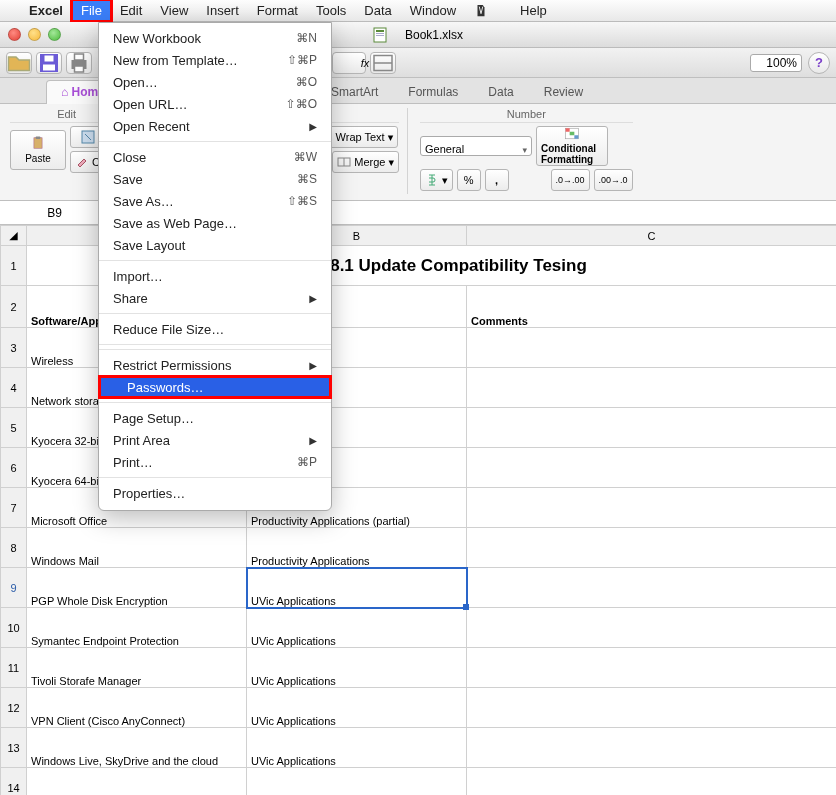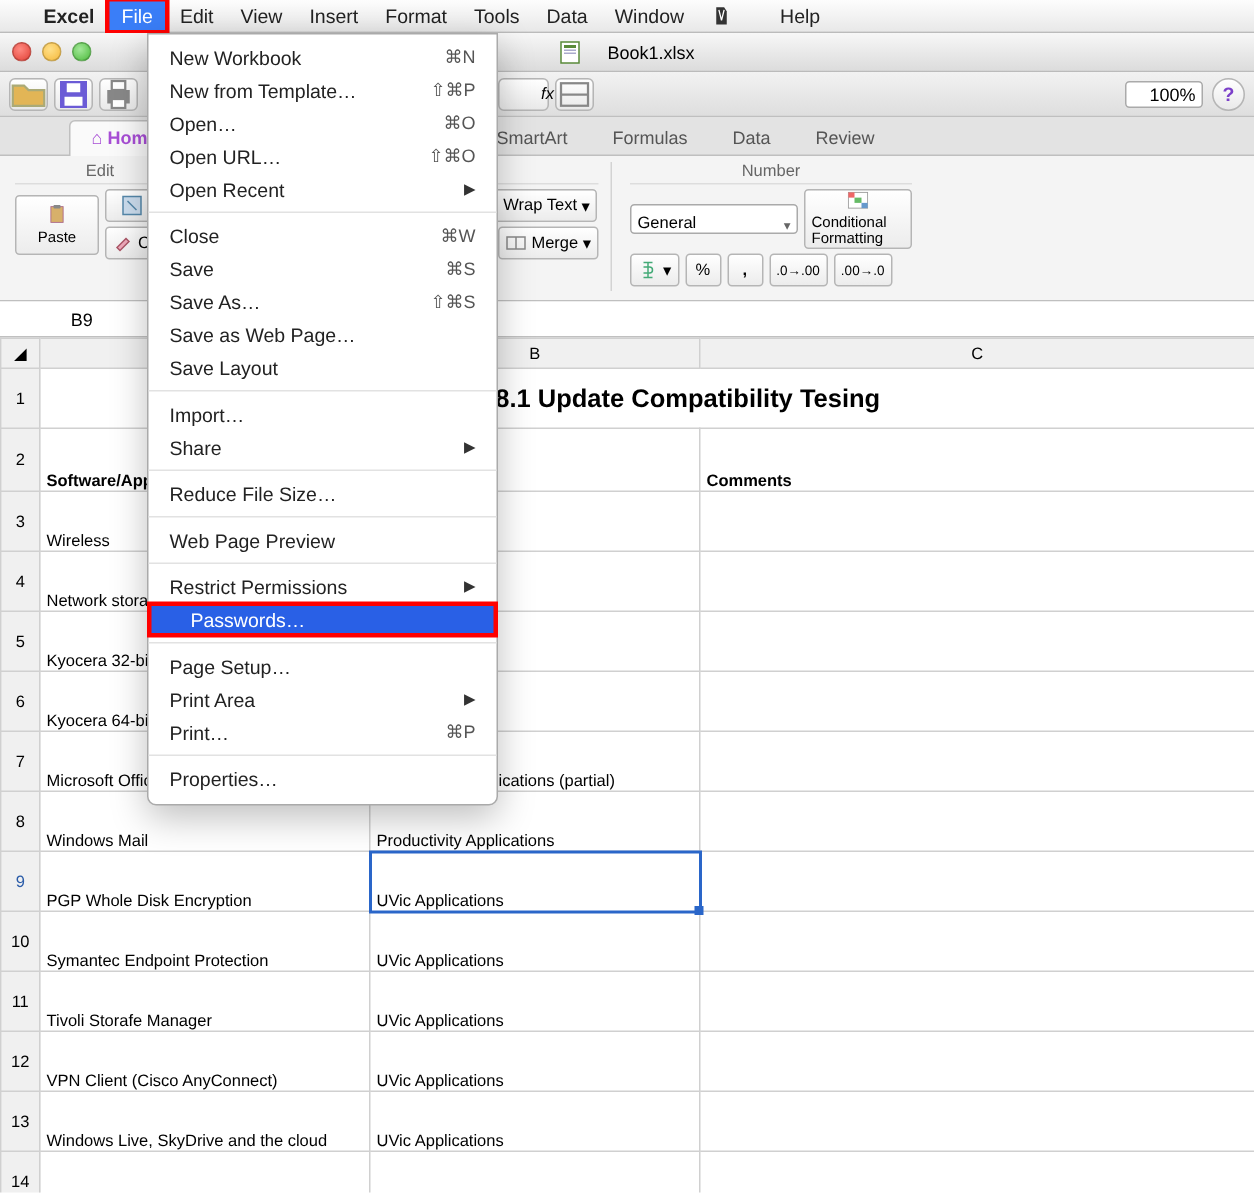--- a/index.html
+++ b/index.html
@@ -329,30 +329,30 @@
           <span>General</span>
           <span class="dd">▾</span>
         </div>
       <div class="rbtn big" style="width:72px;">
         <svg viewBox="0 0 24 20" width="26" height="22">
             <rect x="1" y="1" width="22" height="18" fill="#fff" stroke="#999"></rect>
             <rect x="1" y="1" width="7" height="6" fill="#e66"></rect>
             <rect x="8" y="7" width="8" height="6" fill="#6b6"></rect>
             <rect x="16" y="13" width="7" height="6" fill="#69c"></rect>
           </svg>
-        <span style="line-height:1.1;">Conditional Formatting</span>
+        <span style="line-height:1.1;font-weight:bold;">Conditional Formatting</span>
       </div>
     </div>
     <div class="grp-row">
       <div class="rbtn"><svg viewBox="0 0 14 14">
             <path d="M4 2h6M4 12h6M7 2v10M4 5h4a2 2 0 0 1 0 4H4" stroke="#4a7" fill="none"></path>
           </svg>▾</div>
       <div class="rbtn">%</div>
       <div class="rbtn" style="font-weight:bold;">,</div>
-      <div class="rbtn" style="font-size:9px;">.0→.00</div>
+      <div class="rbtn" style="font-size:9px;margin-left:38px;">.0→.00</div>
       <div class="rbtn" style="font-size:9px;">.00→.0</div>
     </div>
   </div>
 </div>
 
 <div class="fx-row">
   <div class="namebox">B9</div>
   <div class="fbar"></div>
 </div>
 
@@ -501,23 +501,20 @@
     </div>
   <div class="mi">
       <span>Share</span>
       <span class="arrow">▶</span>
     </div>
   <hr>
   <div class="mi">
       <span>Reduce File Size…</span>
     </div>
   <hr>
-  <div class="mi">
-      <span>Web Page Preview</span>
-    </div>
   <hr>
   <div class="mi">
       <span>Restrict Permissions</span>
       <span class="arrow">▶</span>
     </div>
   <div class="mi hilite redbox">
       <span>Passwords…</span>
     </div>
   <hr>
   <div class="mi">

